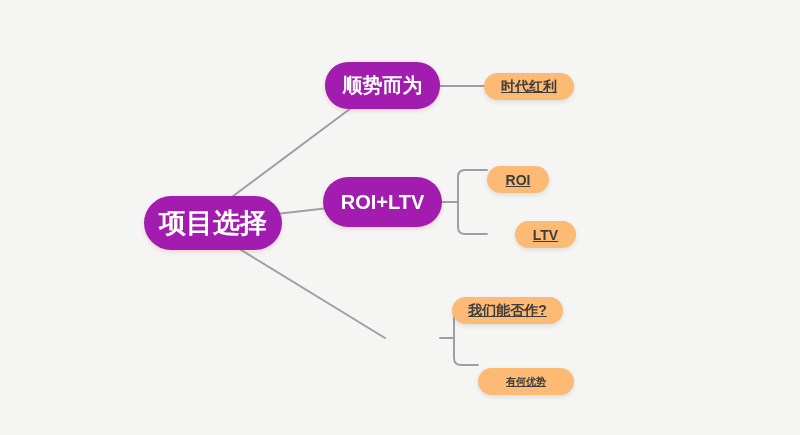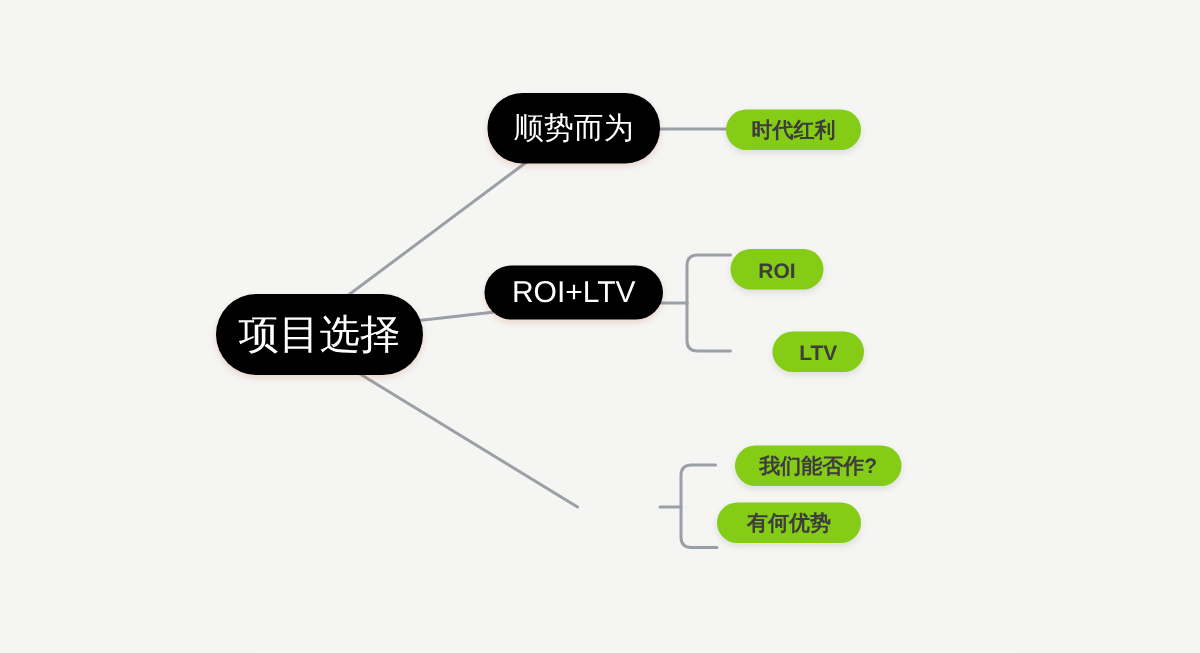--- a/index.html
+++ b/index.html
@@ -24,43 +24,44 @@
   .node {
     position: absolute;
     display: flex;
     align-items: center;
     justify-content: center;
     box-sizing: border-box;
     white-space: nowrap;
     cursor: pointer;
   }
   .node-orange {
-    background: #000000;
+    background: #a21caf;
     color: #ffffff;
-    font-weight: normal;
+    font-weight: bold;
     box-shadow: 0 2px 4px rgba(190, 70, 20, 0.18);
   }
   .node-white {
-    background: #84cc16;
+    background: #fdba74;
     color: #3d3d3d;
     font-weight: bold;
     box-shadow: 0 2px 5px rgba(0, 0, 0, 0.10);
+    text-decoration: underline;
   }
   
   .n-root   { left:144px; top:196px; width:138px; height:54px; border-radius:27px; font-size:27px; }
   
   .n-b1     { left:325px; top:62px;  width:115px; height:47px; border-radius:23px; font-size:20px; }
-  .n-b2     { left:323px; top:177px; width:119px; height:36px; border-radius:25px; font-size:20px;text-align:center; }
+  .n-b2     { left:323px; top:177px; width:119px; height:50px; border-radius:25px; font-size:20px;text-align:center; }
   .n-b3     { left:330px; top:315px; width:110px; height:47px; border-radius:23px; font-size:20px; }
   
   .n-b1c1   { left:484px; top:73px;  width:90px;  height:27px; border-radius:14px; font-size:14px; }
   .n-b2c1   { left:487px; top:166px; width:62px;  height:27px; border-radius:14px; font-size:14px; }
   .n-b2c2   { left:515px; top:221px; width:61px;  height:27px; border-radius:14px; font-size:14px; }
-  .n-b3c1   { left:490px; top:297px; width:111px; height:27px; border-radius:14px; font-size:14px; }
-  .n-b3c2   { left:478px; top:335px; width:96px;  height:27px; border-radius:14px; font-size:14px; }
+  .n-b3c1   { left:452px; top:297px; width:111px; height:27px; border-radius:14px; font-size:14px; }
+  .n-b3c2   { left:478px; top:368px; width:96px;  height:27px; border-radius:14px; font-size:10px; }
 </style>
 </head>
 <body>
 
 <div class="canvas">
 
   <svg class="connector-layer" width="800" height="435" viewBox="0 0 800 435" fill="none" stroke="#9ba0a6" stroke-width="2" stroke-linecap="round">
 
     <line x1="197" y1="223" x2="382" y2="85"></line>
     <line x1="197" y1="223" x2="382" y2="202"></line>

